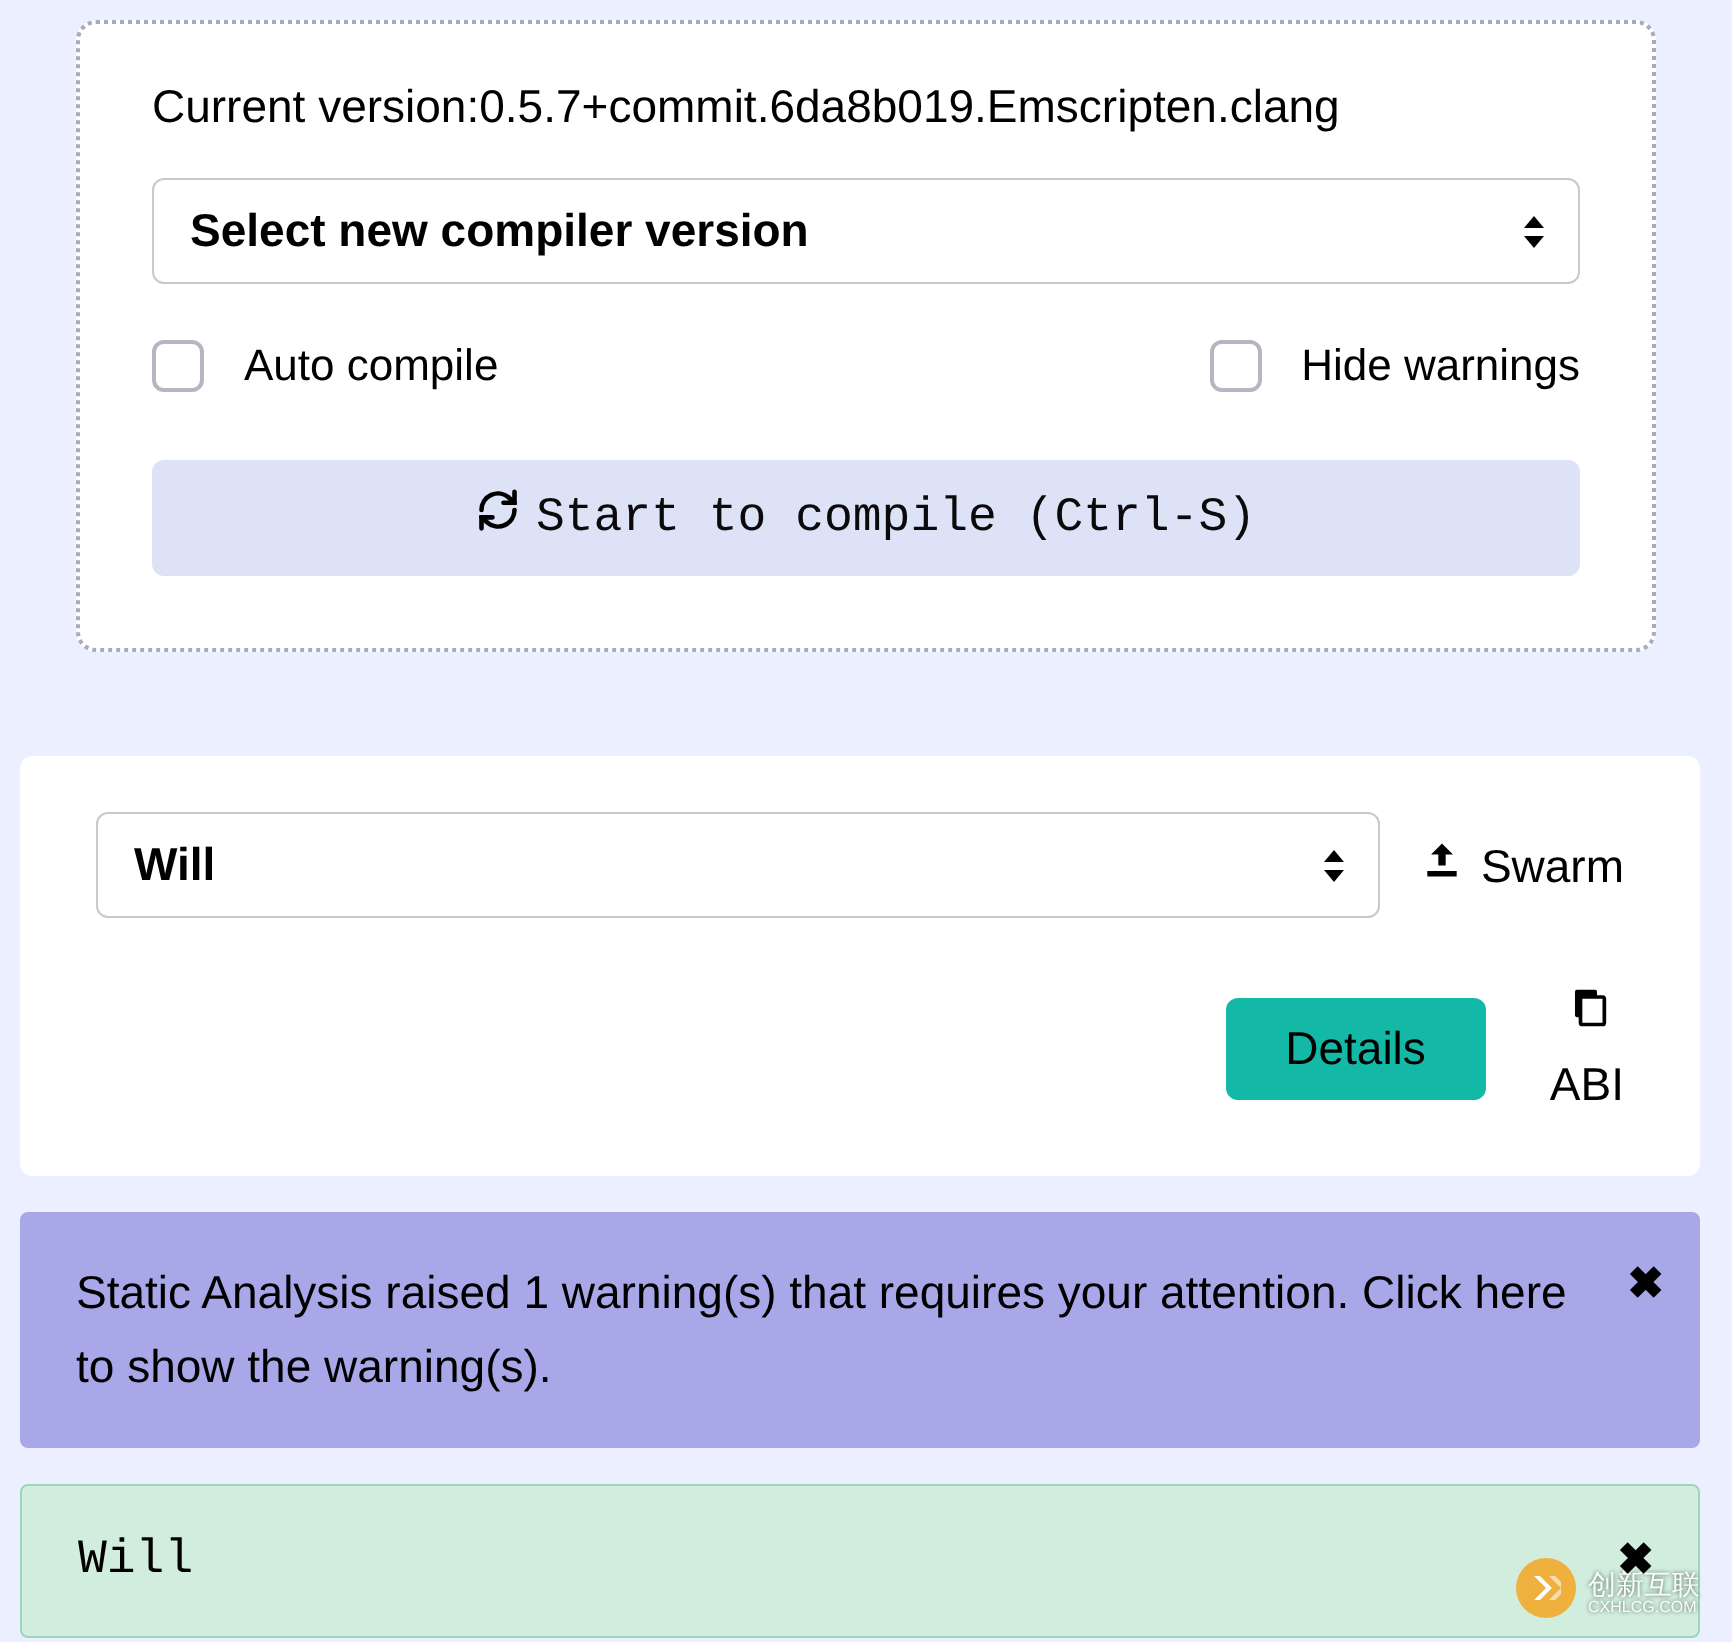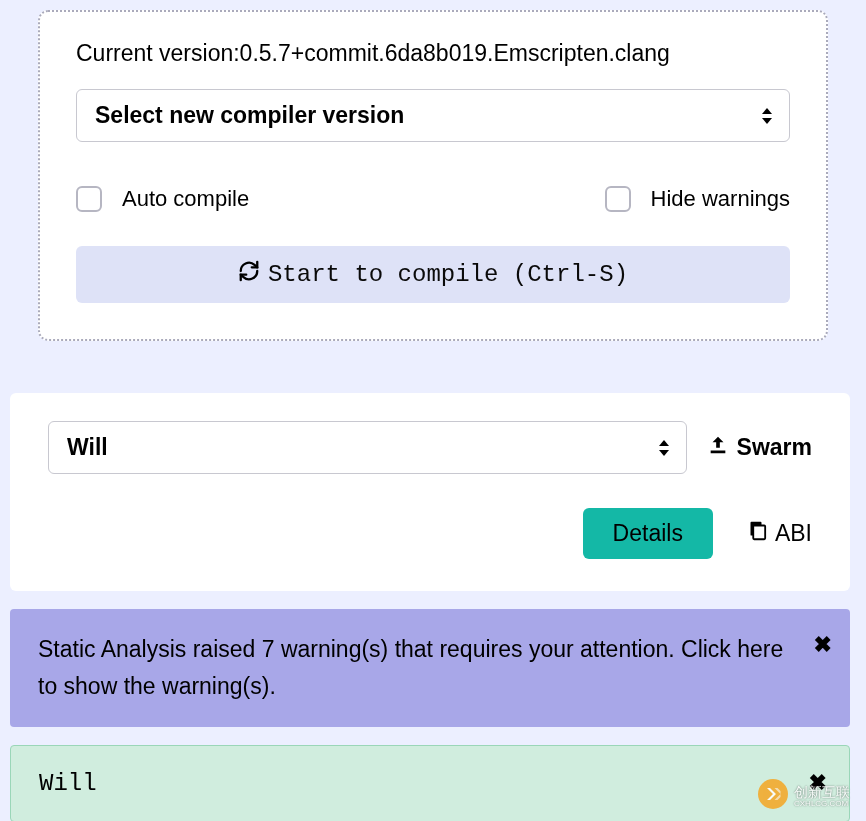--- a/index.html
+++ b/index.html
@@ -33,21 +33,21 @@
     .version-label {
       font-size: 23px;
       color: #000;
       margin-bottom: 22px;
     }
     .select-wrap {
       position: relative;
       border: 1px solid #c8c8d0;
       border-radius: 6px;
       padding: 12px 50px 12px 18px;
-      margin-bottom: 44px;
+      margin-bottom: 28px;
       cursor: pointer;
       background: #fff;
     }
     .select-wrap .selected-text {
       font-size: 23px;
       font-weight: 700;
     }
     .select-arrows {
       position: absolute;
       right: 16px;
@@ -116,25 +116,24 @@
       padding: 12px 50px 12px 18px;
       cursor: pointer;
       background: #fff;
     }
     .contract-select .selected-text {
       font-size: 23px;
       font-weight: 700;
     }
     .swarm-link {
       display: flex;
-      align-items: flex-start;
+      align-items: flex-end;
       gap: 8px;
       font-size: 23px;
       cursor: pointer;
-      font-weight: bold;
     }
     .action-row {
       display: flex;
       justify-content: flex-end;
       gap: 32px;
       align-items: center;
     }
     .details-btn {
       background: #14b8a6;
       border: none;
@@ -142,20 +141,21 @@
       padding: 12px 30px;
       font-size: 23px;
       cursor: pointer;
     }
     .text-action {
       display: flex;
       align-items: center;
       gap: 8px;
       font-size: 23px;
       cursor: pointer;
+      flex-direction: column;
     }
     .warning-panel {
       background: #a8a7e8;
       padding: 22px 42px 22px 28px;
       border-radius: 4px;
       margin: 0 6px 18px 0px;
       position: relative;
       font-size: 23px;
       line-height: 1.6;
     }
@@ -308,21 +308,21 @@
             <rect x="6" y="2" width="12" height="15" rx="1" fill="#000"></rect>
             <rect x="9" y="6" width="13" height="15" rx="1" fill="#fff" stroke="#000" stroke-width="2"></rect>
           </svg>
         </span>
         <span>ABI</span>
       </div>
     </div>
   </div>
 
   <div class="warning-panel">
-    <span>Static Analysis raised 7 warning(s) that requires your attention. Click here to show the warning(s).</span>
+    <span>Static Analysis raised 1 warning(s) that requires your attention. Click here to show the warning(s).</span>
     <span class="close-x">✖</span>
   </div>
 
   <div class="success-panel">
     <span class="code-text">Will</span>
     <span class="success-close">✖</span>
   </div>
 
 </div>
 

